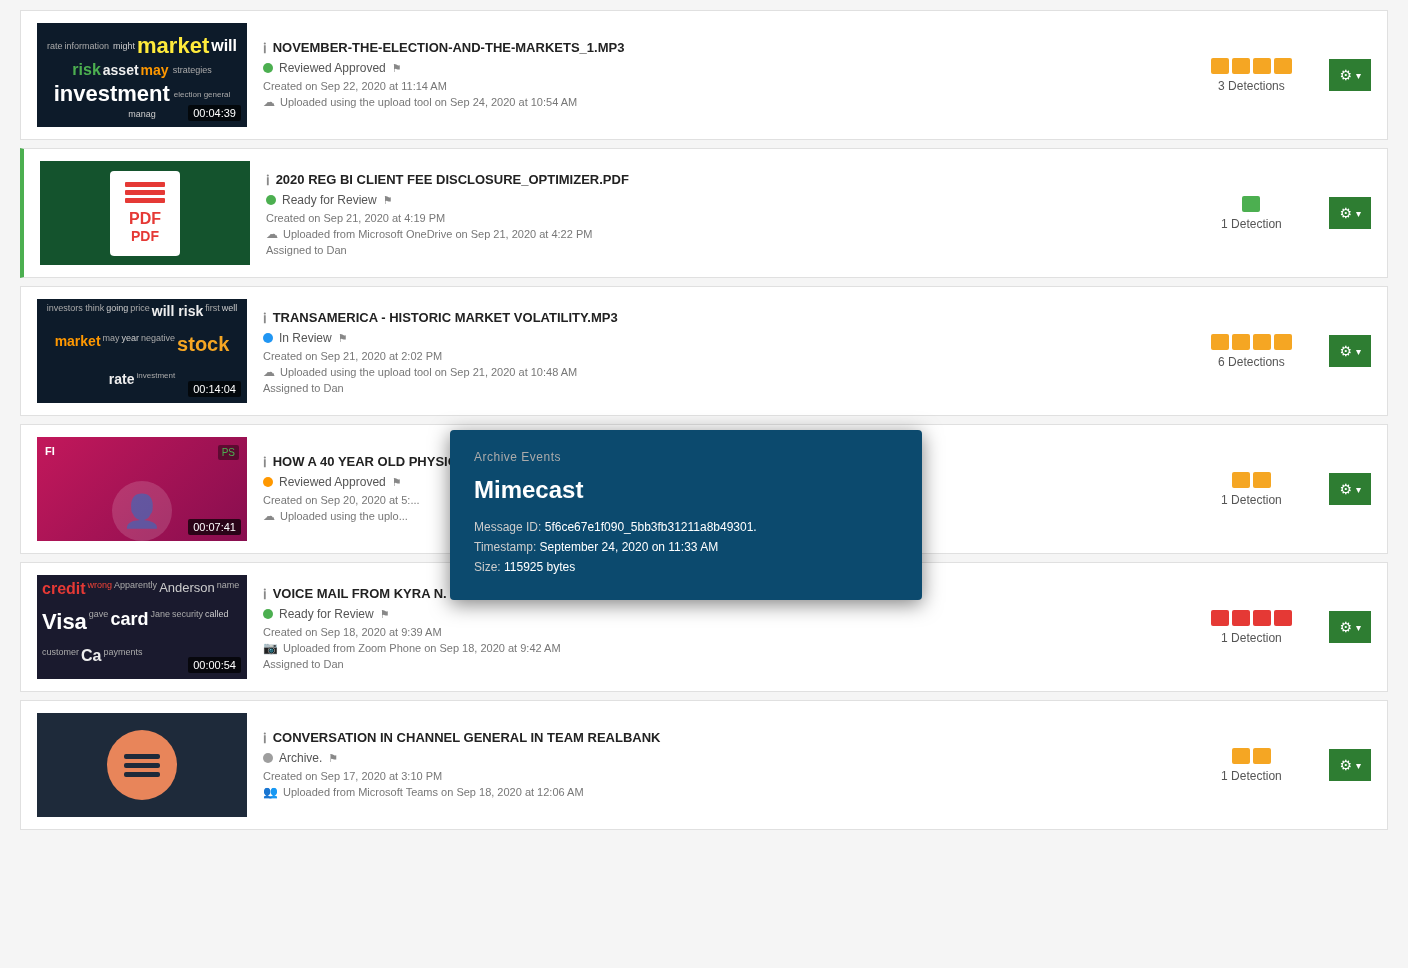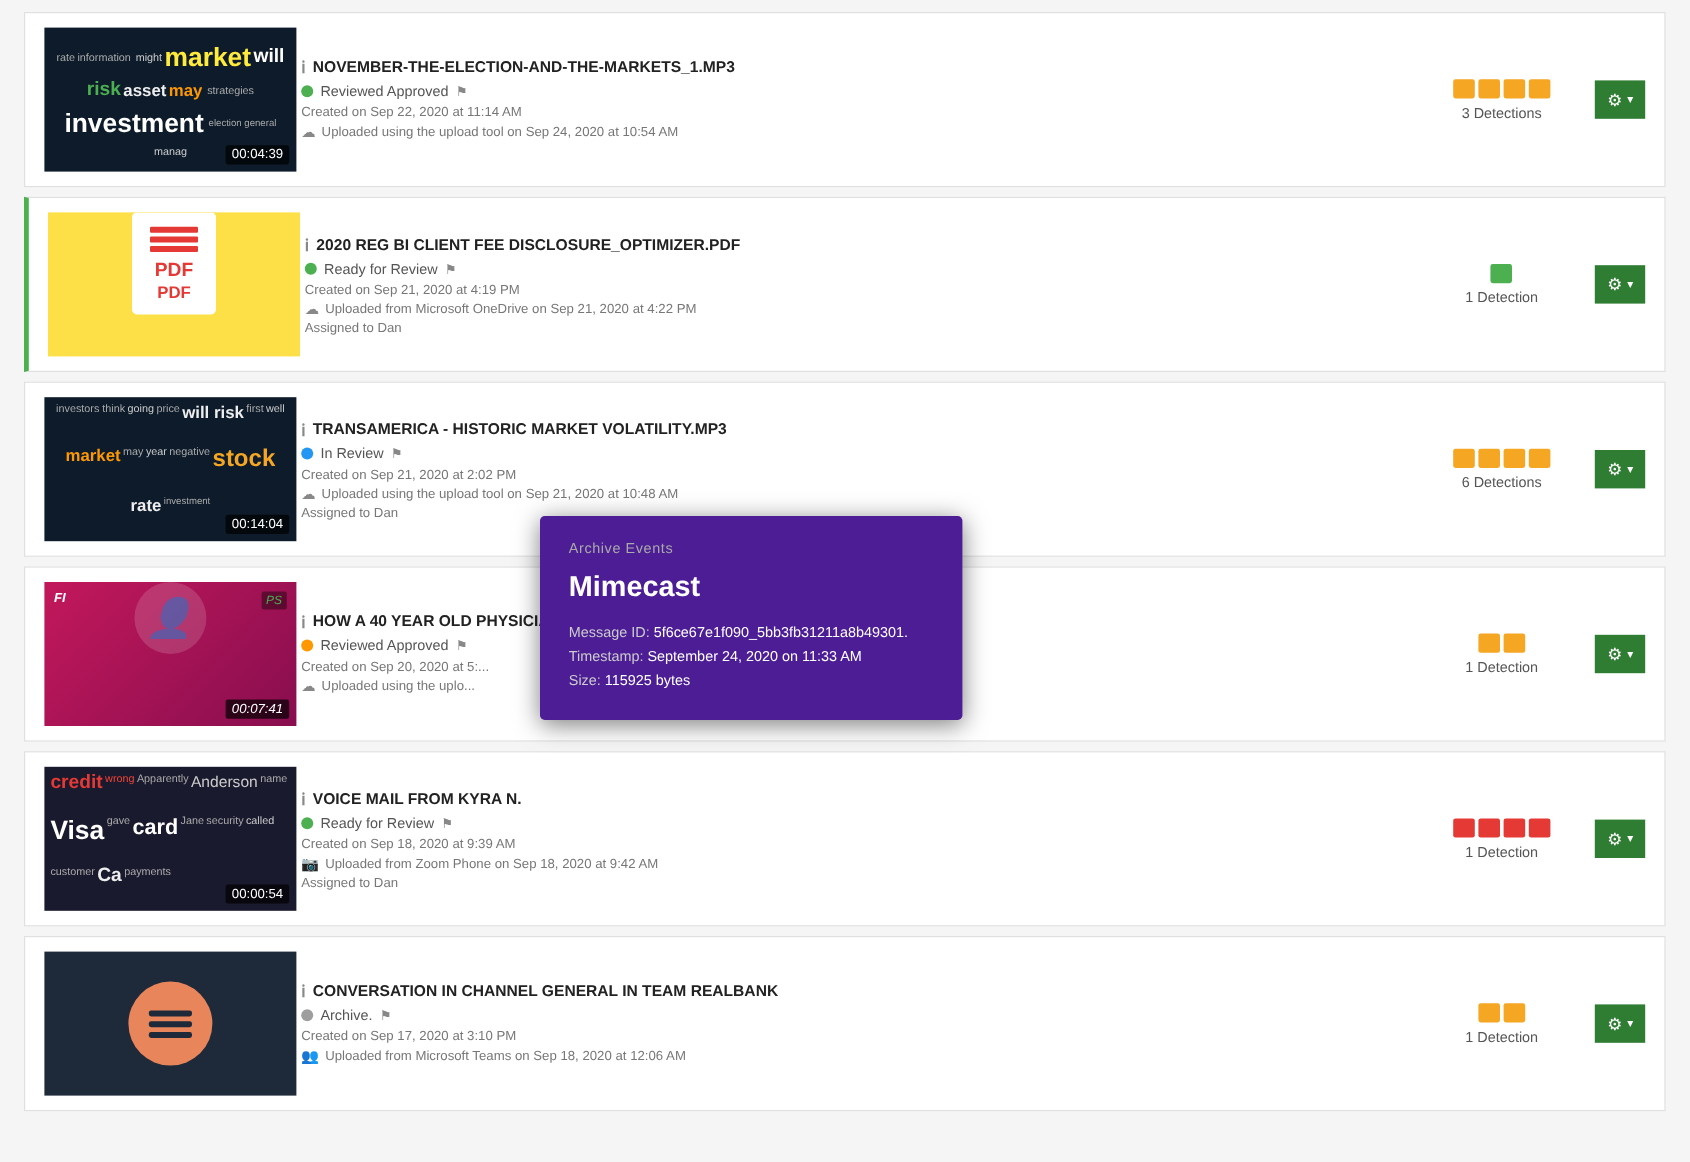--- a/index.html
+++ b/index.html
@@ -22,30 +22,31 @@
       margin-bottom: 8px;
       padding: 12px 16px;
       position: relative;
     }
     .list-item.selected {
       border-left: 4px solid #4caf50;
     }
     .thumbnail {
       width: 210px;
       min-width: 210px;
-      height: 120px;
+      height: 104px;
       background: #222;
-      margin-right: 4px;
+      margin-right: 16px;
       position: relative;
       overflow: hidden;
       flex-shrink: 0;
     }
     .thumbnail-pdf {
-      background: #fde047;
-      display: flex;
+      background: #14532d;
+      display: flex;
+      align-items: center;
       justify-content: center;
     }
     .pdf-icon {
       width: 60px;
       height: 75px;
       background: #fff;
       border-radius: 4px;
       display: flex;
       align-items: center;
       justify-content: center;
@@ -74,25 +75,24 @@
       justify-content: center;
       gap: 2px;
       overflow: hidden;
     }
     .word-big { font-size: 22px; font-weight: bold; }
     .word-small { font-size: 9px; color: #aaa; }
     .word-yellow { color: #ffeb3b; }
     .thumb-video-pink {
       background: linear-gradient(135deg, #c2185b 0%, #880e4f 100%);
       display: flex;
-      align-items: flex-start;
+      align-items: flex-end;
       justify-content: center;
       overflow: hidden;
       position: relative;
-      font-style: italic;
     }
     .thumb-credit {
       background: #1a1a2e;
       padding: 6px;
       display: flex;
       flex-wrap: wrap;
       align-items: flex-start;
       gap: 2px;
       overflow: hidden;
     }
@@ -224,25 +224,25 @@
 
     
     .popup-overlay {
       position: fixed;
       top: 0; left: 0; right: 0; bottom: 0;
       z-index: 100;
       pointer-events: none;
     }
     .popup {
       position: absolute;
-      background: #4c1d95;
+      background: #0c4a6e;
       color: #fff;
       border-radius: 4px;
       padding: 20px 24px;
-      width: 352px;
+      width: 472px;
       box-shadow: 0 4px 20px rgba(0,0,0,0.5);
       top: 430px;
       left: 450px;
       pointer-events: all;
     }
     .popup-header {
       font-size: 12px;
       color: #aaa;
       margin-bottom: 12px;
       font-weight: 500;

